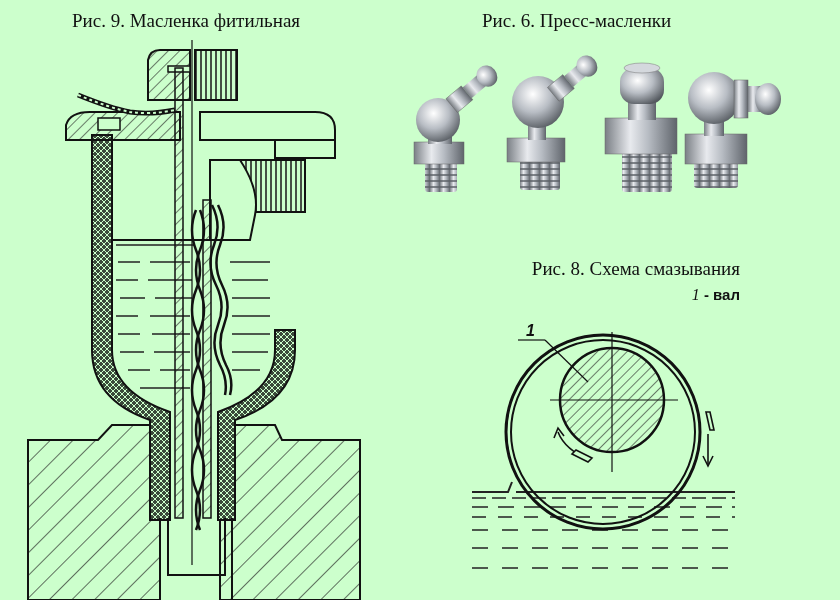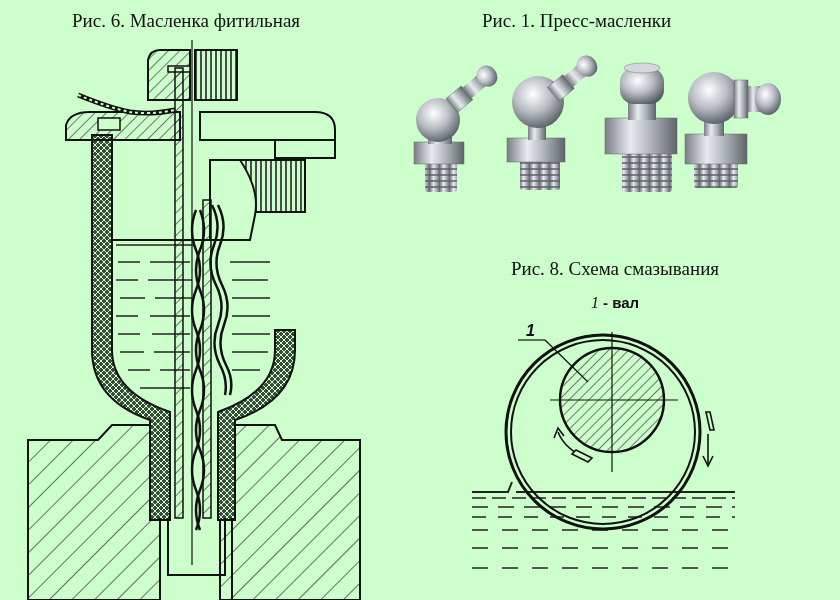--- a/index.html
+++ b/index.html
@@ -1,31 +1,31 @@
 <!DOCTYPE html>
 <html><head>
 <meta charset="utf-8">
 <style>
   html, body { margin:0; padding:0; }
   body { width:840px; height:600px; background:#ccffcc; position:relative; overflow:hidden;
          font-family:"Liberation Serif", "DejaVu Serif", serif; color:#111; }
   .caption { position:absolute; font-size:19px; line-height:22px; white-space:nowrap; }
   #cap6 { left:72px; top:10px; }
   #cap7 { left:482px; top:10px; }
-  #cap8 { left:490px; top:258px; text-align:center; width:250px; }
+  #cap8 { left:490px; top:258px; text-align:right; width:250px; }
   #cap8 .l2 { display:block; }
-  #cap8 .legend { display:block; font-size:16px; margin-top:12px; }
+  #cap8 .legend { display:block; font-size:16px; margin-top:4px; }
   #cap8 .legend i { font-family:"Liberation Serif", serif; }
   #cap8 .legend b { font-family:"Liberation Sans", sans-serif; font-weight:bold; font-size:15px; }
   svg { position:absolute; }
 </style>
 </head>
 <body>
 
-<div id="cap6" class="caption">Рис. 6. Масленка фитильная</div>
+<div id="cap6" class="caption">Рис. 9. Масленка фитильная</div>
 
 <svg width="380" height="560" viewBox="0 0 380 560" style="left:20px;top:40px;">
   <defs>
     <pattern id="hatch" width="8" height="8" patternUnits="userSpaceOnUse" patternTransform="rotate(45)">
       <line x1="0" y1="0" x2="0" y2="8" stroke="#222" stroke-width="1.2"></line>
     </pattern>
     <pattern id="hatchWide" width="16" height="16" patternUnits="userSpaceOnUse" patternTransform="rotate(45)">
       <line x1="0" y1="0" x2="0" y2="16" stroke="#222" stroke-width="1.3"></line>
     </pattern>
     <pattern id="cross" width="6" height="6" patternUnits="userSpaceOnUse">
@@ -107,21 +107,21 @@
     <path d="M198 165 Q208 185 200 205 Q192 225 202 245 Q212 265 204 285 Q196 305 206 325 Q214 340 210 355"></path>
   </g>
 
   <g fill="none" stroke="#111" stroke-width="2">
     <path d="M148 478 L148 535 L205 535 L205 478"></path>
     <line x1="140" y1="560" x2="140" y2="478"></line>
     <line x1="212" y1="560" x2="212" y2="478"></line>
   </g>
 </svg>
 
-<div id="cap7" class="caption">Рис. 1. Пресс-масленки</div>
+<div id="cap7" class="caption">Рис. 6. Пресс-масленки</div>
 
 <svg width="420" height="160" viewBox="0 0 420 160" style="left:400px;top:50px;">
   <defs>
     <linearGradient id="metal" x1="0" x2="1" y1="0" y2="0">
       <stop offset="0" stop-color="#7a7f85"></stop>
       <stop offset="0.35" stop-color="#e8eaee"></stop>
       <stop offset="0.6" stop-color="#b7bcc3"></stop>
       <stop offset="1" stop-color="#5f646b"></stop>
     </linearGradient>
     <radialGradient id="ball" cx="0.4" cy="0.35" r="0.7">

